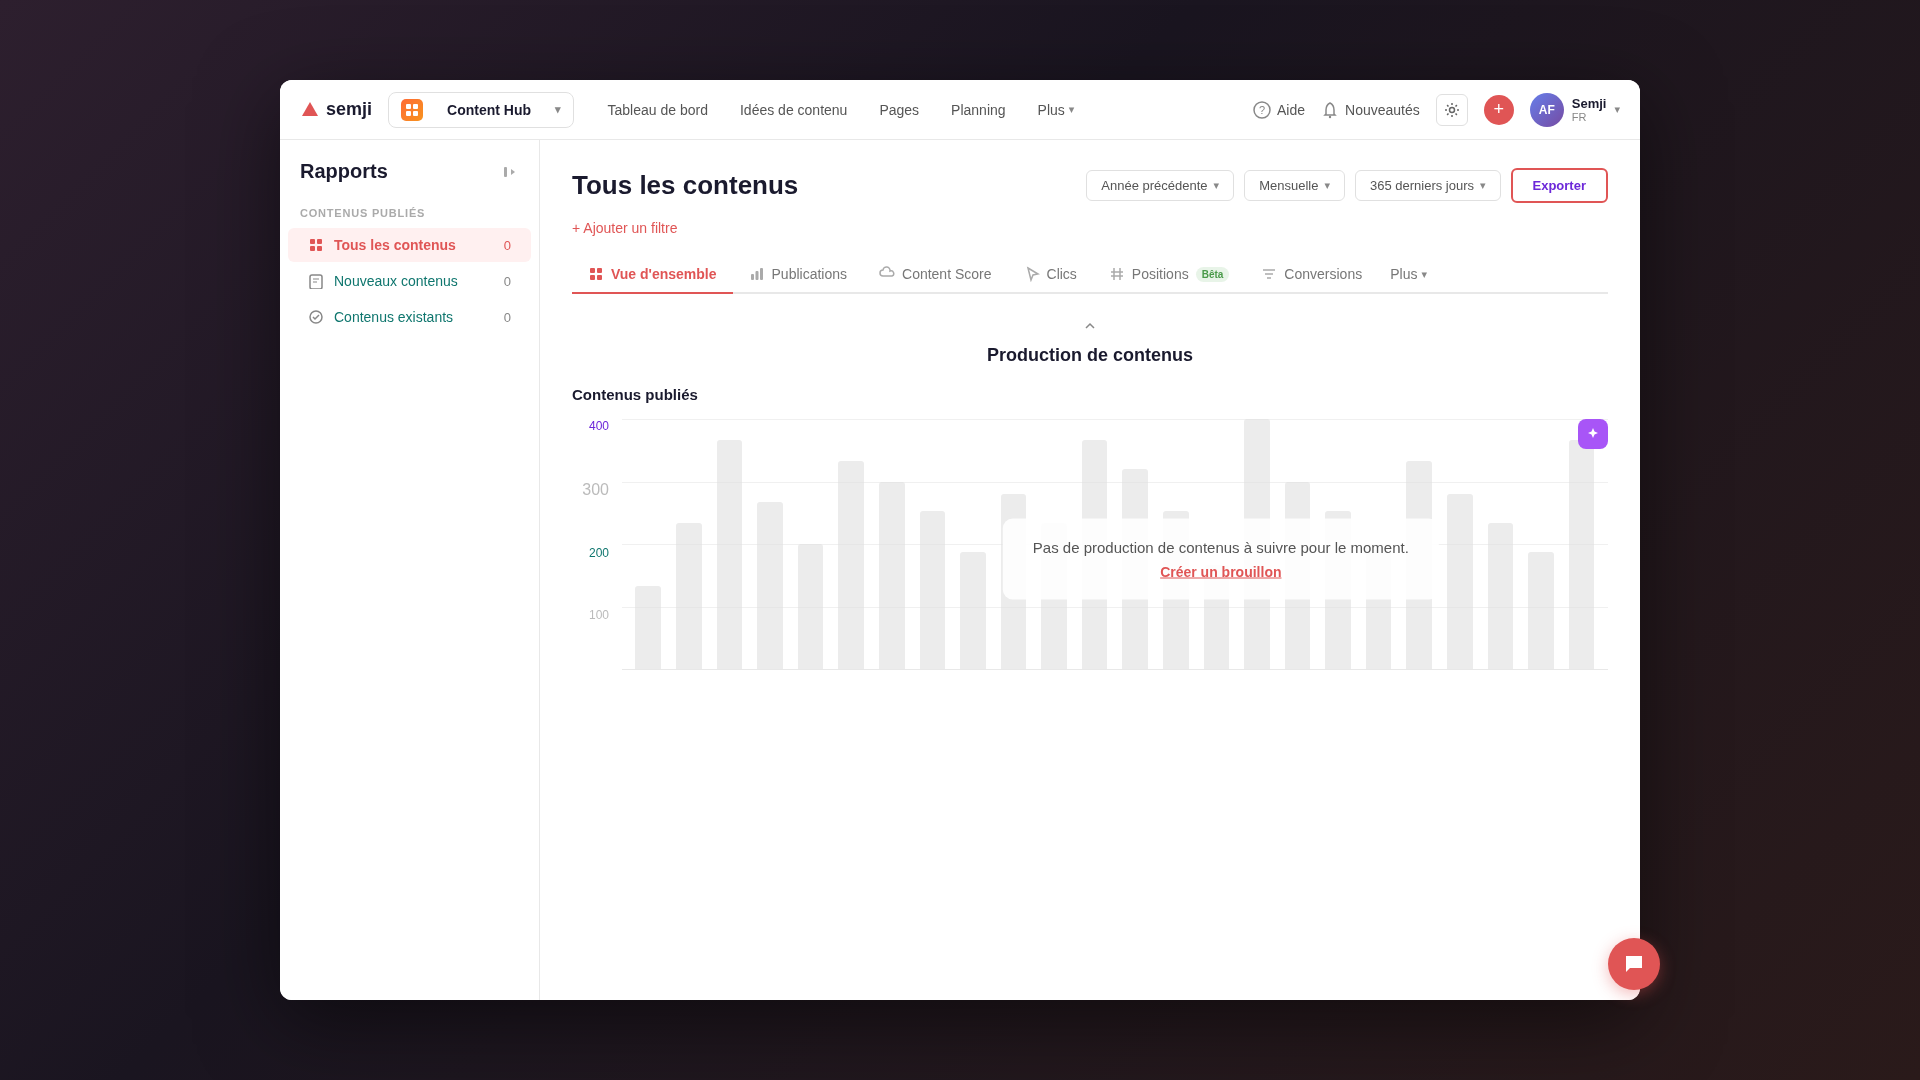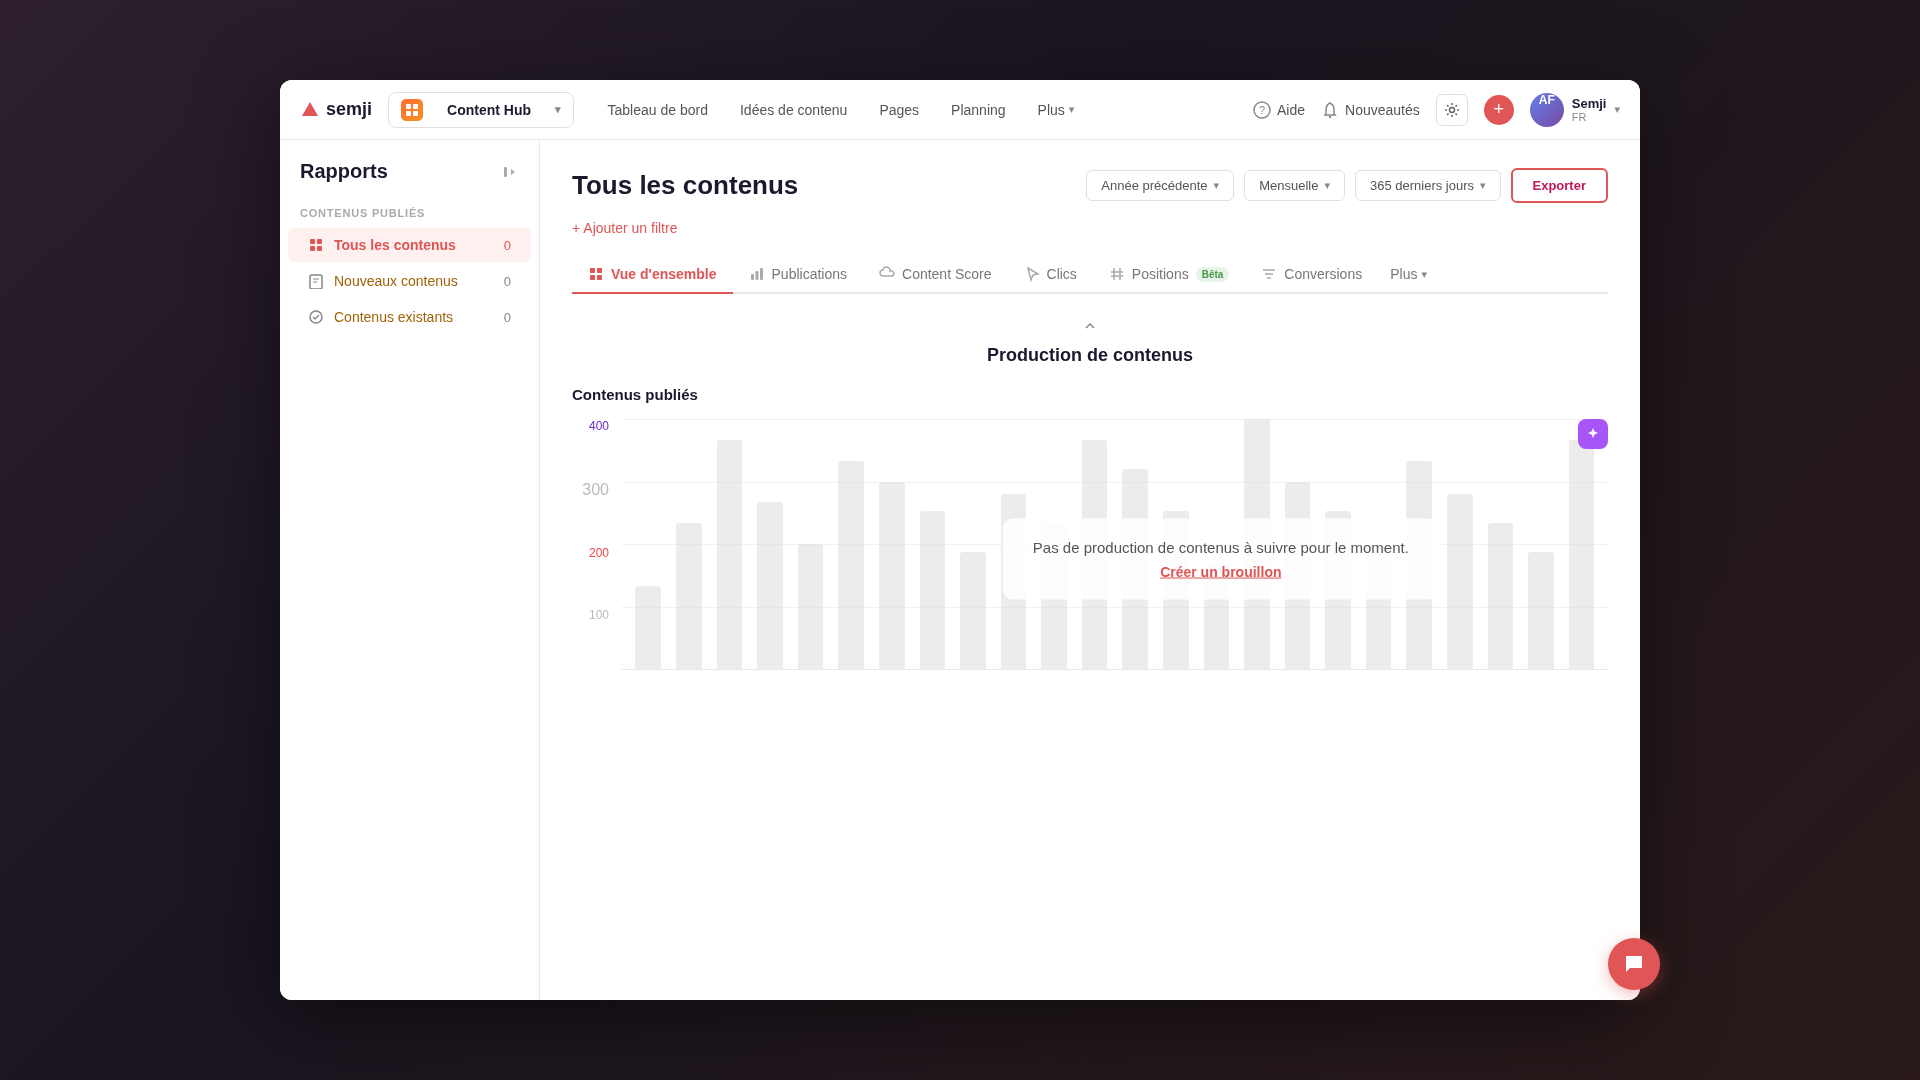--- a/index.html
+++ b/index.html
@@ -148,20 +148,21 @@
       cursor: pointer;
       font-weight: 300;
     }
 
     .avatar {
       width: 34px;
       height: 34px;
       background: linear-gradient(135deg, #667eea, #764ba2);
       border-radius: 50%;
       display: flex;
+      align-items: center;
       justify-content: center;
       color: white;
       font-size: 12px;
       font-weight: 600;
     }
 
     .user-info {
       display: flex;
       flex-direction: column;
       font-size: 12px;
@@ -230,21 +231,21 @@
 
     .sidebar-item.active {
       background: #fff0f0;
     }
 
     .sidebar-item-left {
       display: flex;
       align-items: center;
       gap: 10px;
       font-size: 14px;
-      color: #a16207;
+      color: #0f766e;
     }
 
     .sidebar-item.active .sidebar-item-left {
       color: #e05555;
       font-weight: 600;
     }
 
     .sidebar-item-count {
       font-size: 13px;
       color: #888;
@@ -306,21 +307,21 @@
       color: #555;
       cursor: pointer;
       background: #fff;
     }
 
     .export-btn {
       padding: 8px 20px;
       background: #fff;
       border: 2px solid #e05555;
       border-radius: 6px;
-      color: #be185d;
+      color: #6d28d9;
       font-size: 13px;
       font-weight: 600;
       cursor: pointer;
     }
 
     .add-filter-link {
       color: #e05555;
       font-size: 14px;
       cursor: pointer;
       margin-bottom: 20px;
@@ -683,21 +684,21 @@
       </div>
 
       
       <div class="chart-container">
         <div class="chart-title">Contenus publiés</div>
         <div class="chart-wrapper">
 
           <div style="position:absolute;left:0;top:0;bottom:30px;width:45px;display:flex;flex-direction:column;justify-content:space-between;pointer-events:none;">
             <span style="font-size:12px;color:#6d28d9;text-align:right;padding-right:8px;">400</span>
             <span style="font-size:16px;color:#bbb;text-align:right;padding-right:8px;">300</span>
-            <span style="font-size:12px;color:#ef4444;text-align:right;padding-right:8px;">200</span>
+            <span style="font-size:12px;color:#0f766e;text-align:right;padding-right:8px;">200</span>
             <span style="font-size:12px;color:#bbb;text-align:right;padding-right:8px;">100</span>
             <span style="font-size:12px;color:#bbb;text-align:right;padding-right:8px;"></span>
           </div>
 
           <div style="position:absolute;left:50px;right:0;top:0;bottom:30px;pointer-events:none;">
             <div style="position:absolute;top:0%;width:100%;height:1px;background:#f0f0f0;"></div>
             <div style="position:absolute;top:25%;width:100%;height:1px;background:#f0f0f0;"></div>
             <div style="position:absolute;top:50%;width:100%;height:1px;background:#f0f0f0;"></div>
             <div style="position:absolute;top:75%;width:100%;height:1px;background:#f0f0f0;"></div>
             <div style="position:absolute;top:100%;width:100%;height:1px;background:#e8e8e8;"></div>

